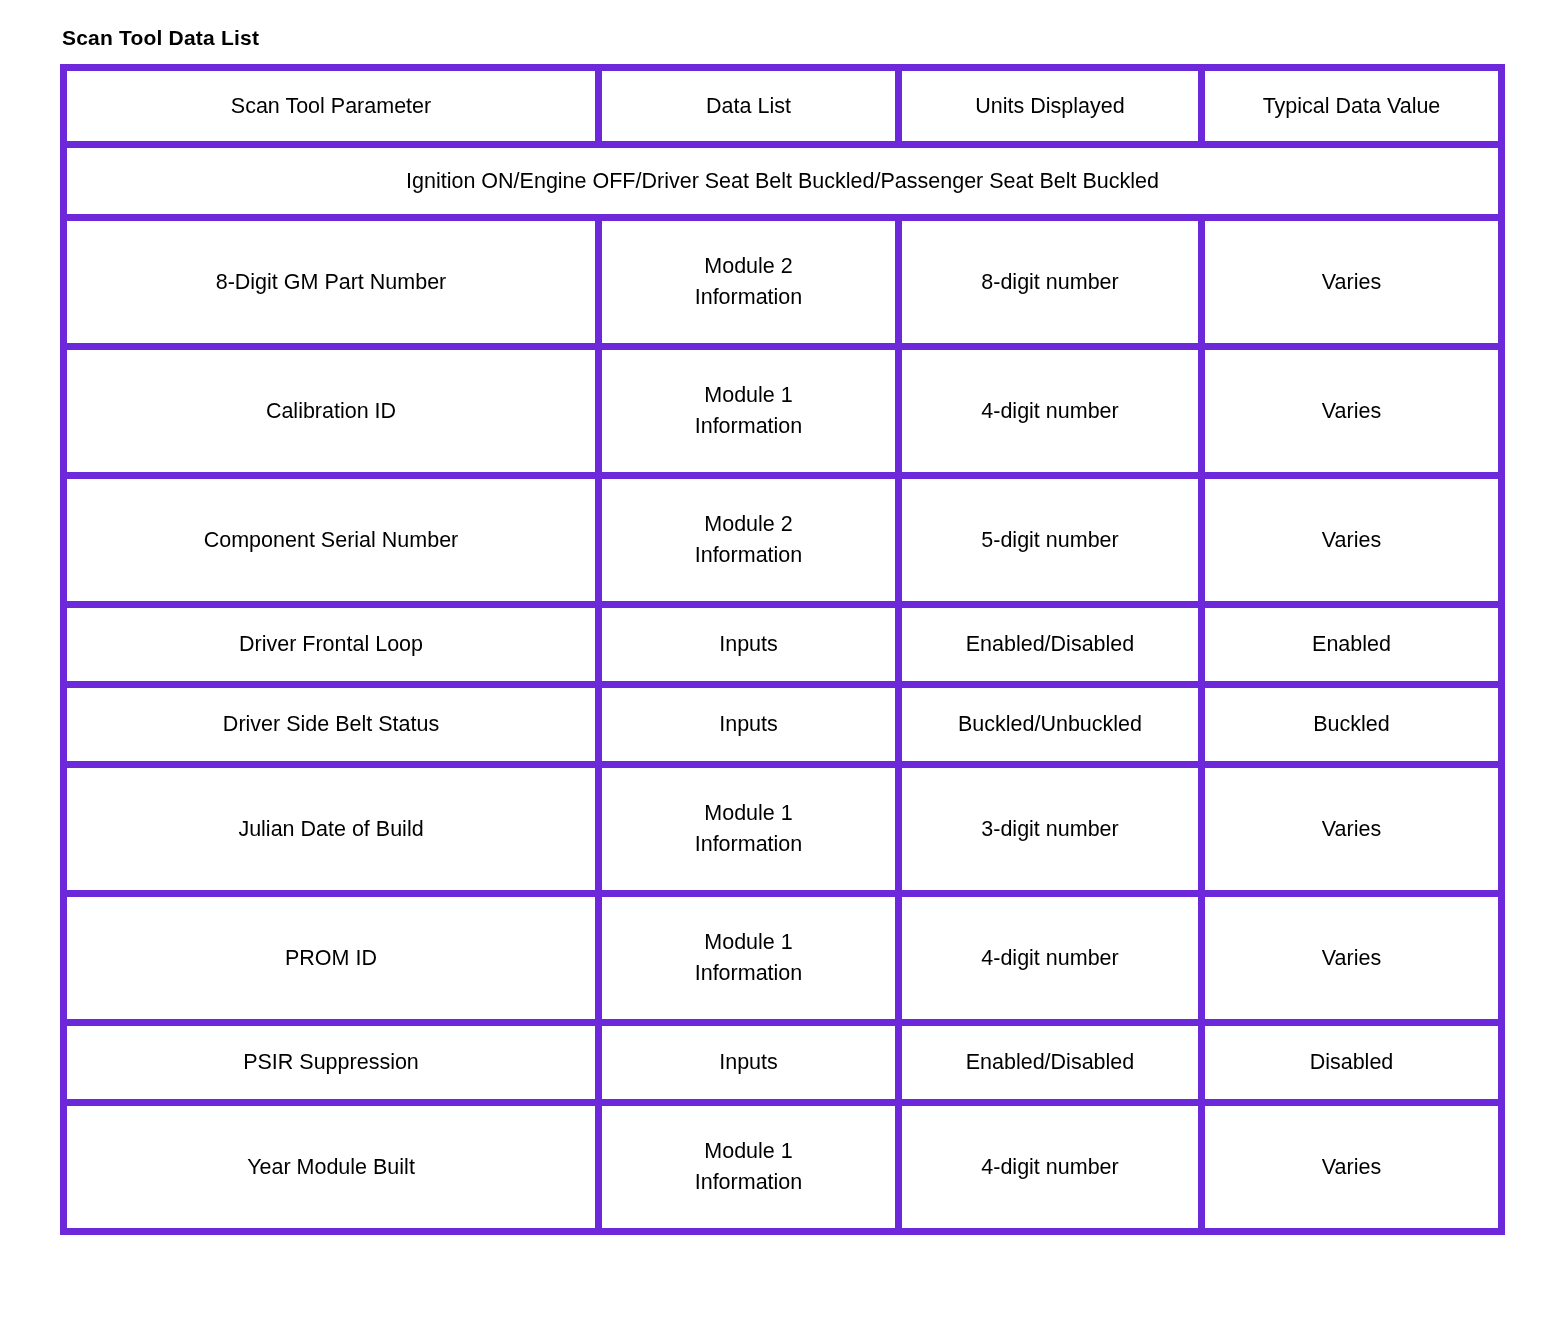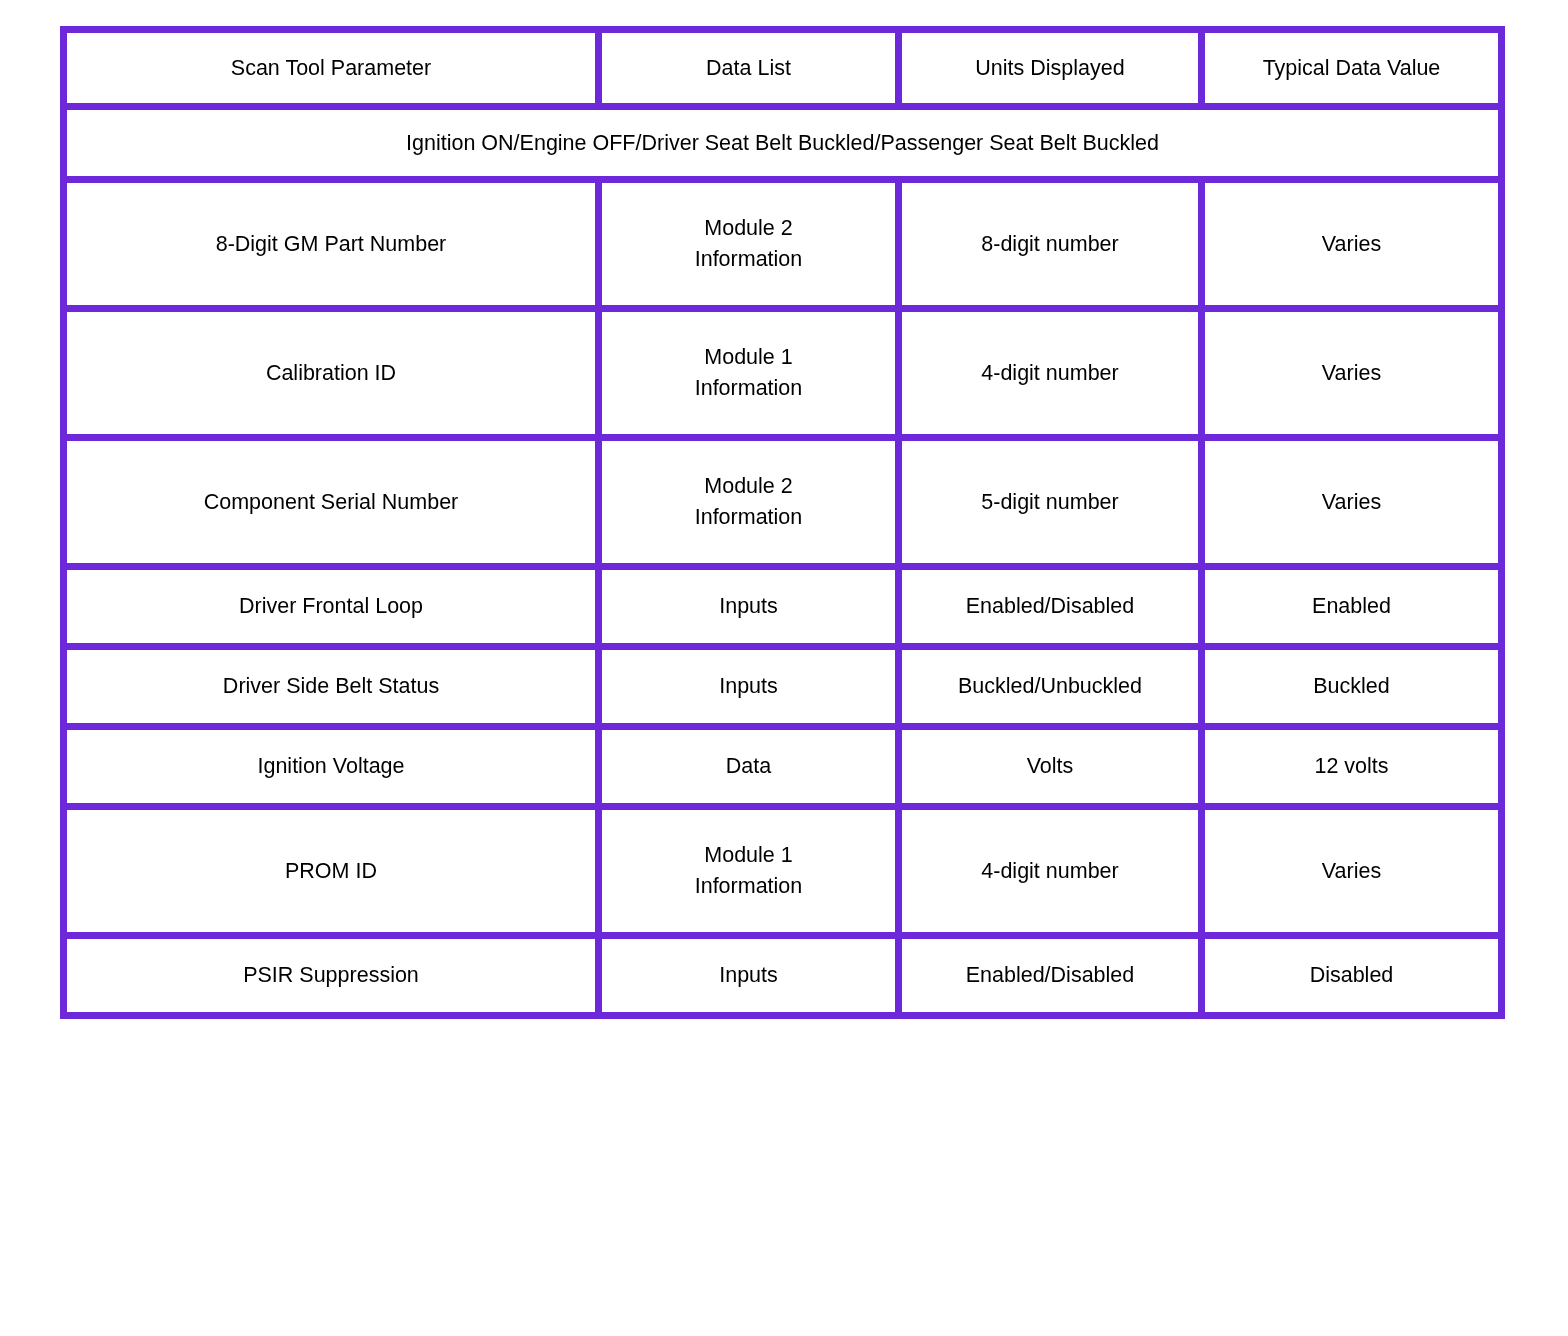--- a/index.html
+++ b/index.html
@@ -64,20 +64,21 @@
 
   .two-line span {
     display: block;
     line-height: 1.42;
   }
 </style>
 </head>
 <body>
 
 <div class="page">
+  <div class="doc-title">Scan Tool Data List</div>
 
   <table class="data-table">
     <colgroup>
       <col class="c1">
         <col class="c2">
         <col class="c3">
         <col class="c4">
     </colgroup>
     <thead>
       <tr>
@@ -129,41 +130,53 @@
         <td>Enabled</td>
       </tr>
 
       <tr class="short">
         <td class="param-cell">Driver Side Belt Status</td>
         <td>Inputs</td>
         <td>Buckled/Unbuckled</td>
         <td>Buckled</td>
       </tr>
 
-      <tr class="short">
-        <td class="param-cell">Ignition Voltage</td>
-        <td>Data</td>
-        <td>Volts</td>
-        <td>12 volts</td>
+
+      <tr class="tall">
+        <td class="param-cell">Julian Date of Build</td>
+        <td class="two-line">
+          <span>Module 1</span>
+          <span>Information</span>
+        </td>
+        <td>3-digit number</td>
+        <td>Varies</td>
       </tr>
-
 
 
       <tr class="tall">
         <td class="param-cell">PROM ID</td>
         <td class="two-line">
           <span>Module 1</span>
           <span>Information</span>
         </td>
         <td>4-digit number</td>
         <td>Varies</td>
       </tr>
 
       <tr class="short">
         <td class="param-cell">PSIR Suppression</td>
         <td>Inputs</td>
         <td>Enabled/Disabled</td>
         <td>Disabled</td>
       </tr>
 
+      <tr class="tall">
+        <td class="param-cell">Year Module Built</td>
+        <td class="two-line">
+          <span>Module 1</span>
+          <span>Information</span>
+        </td>
+        <td>4-digit number</td>
+        <td>Varies</td>
+      </tr>
     </tbody>
   </table>
 </div>
 
 </body></html>

